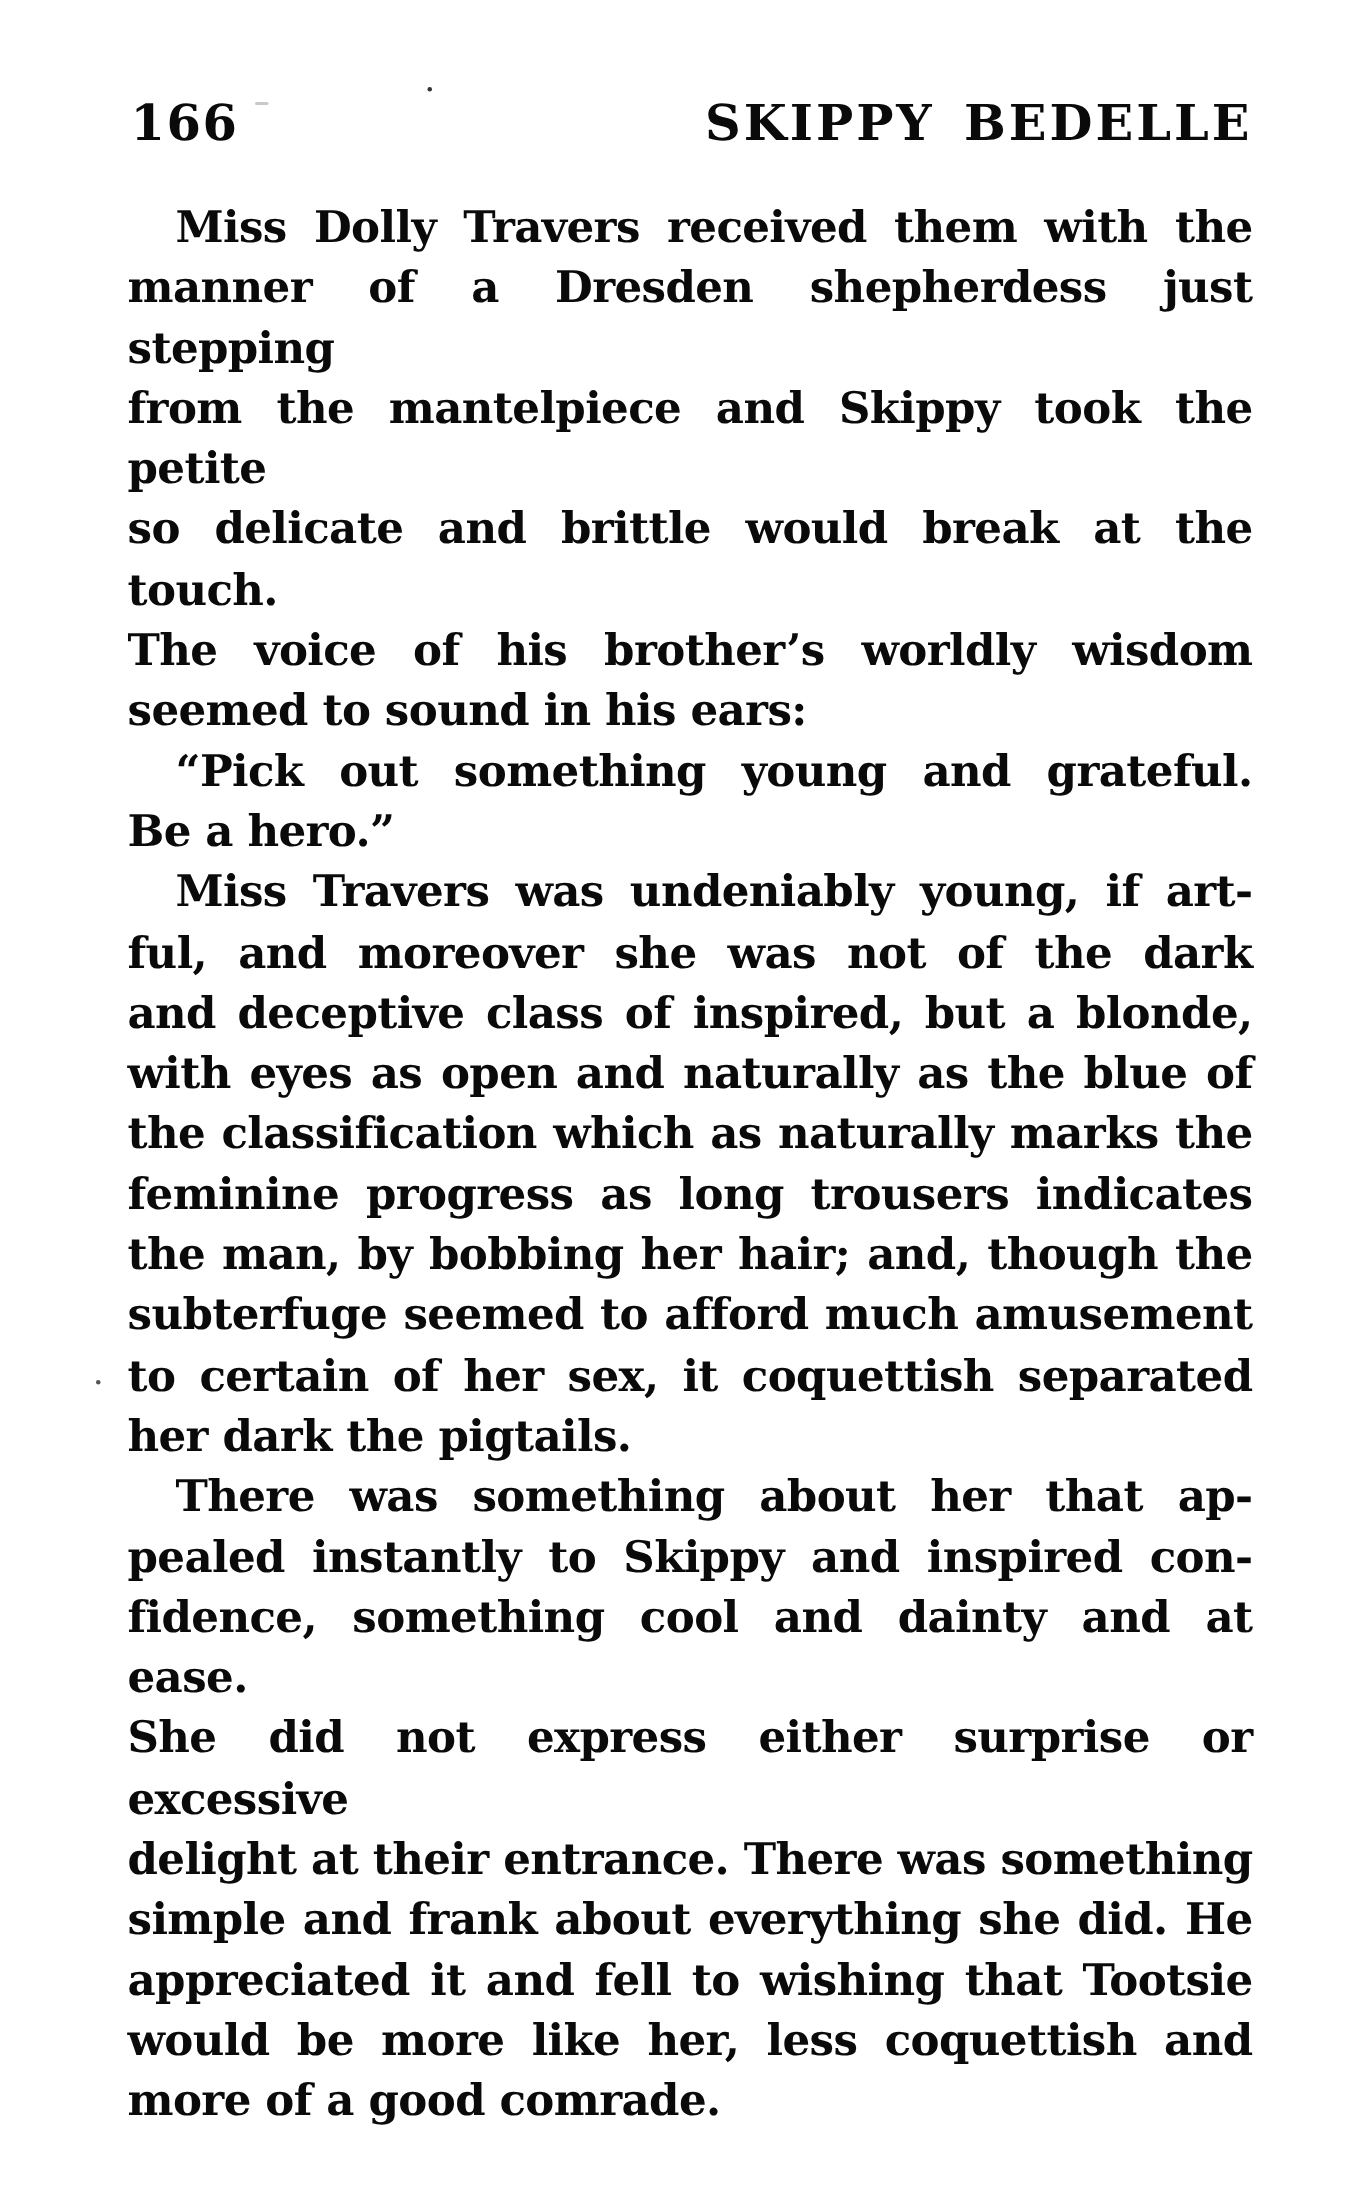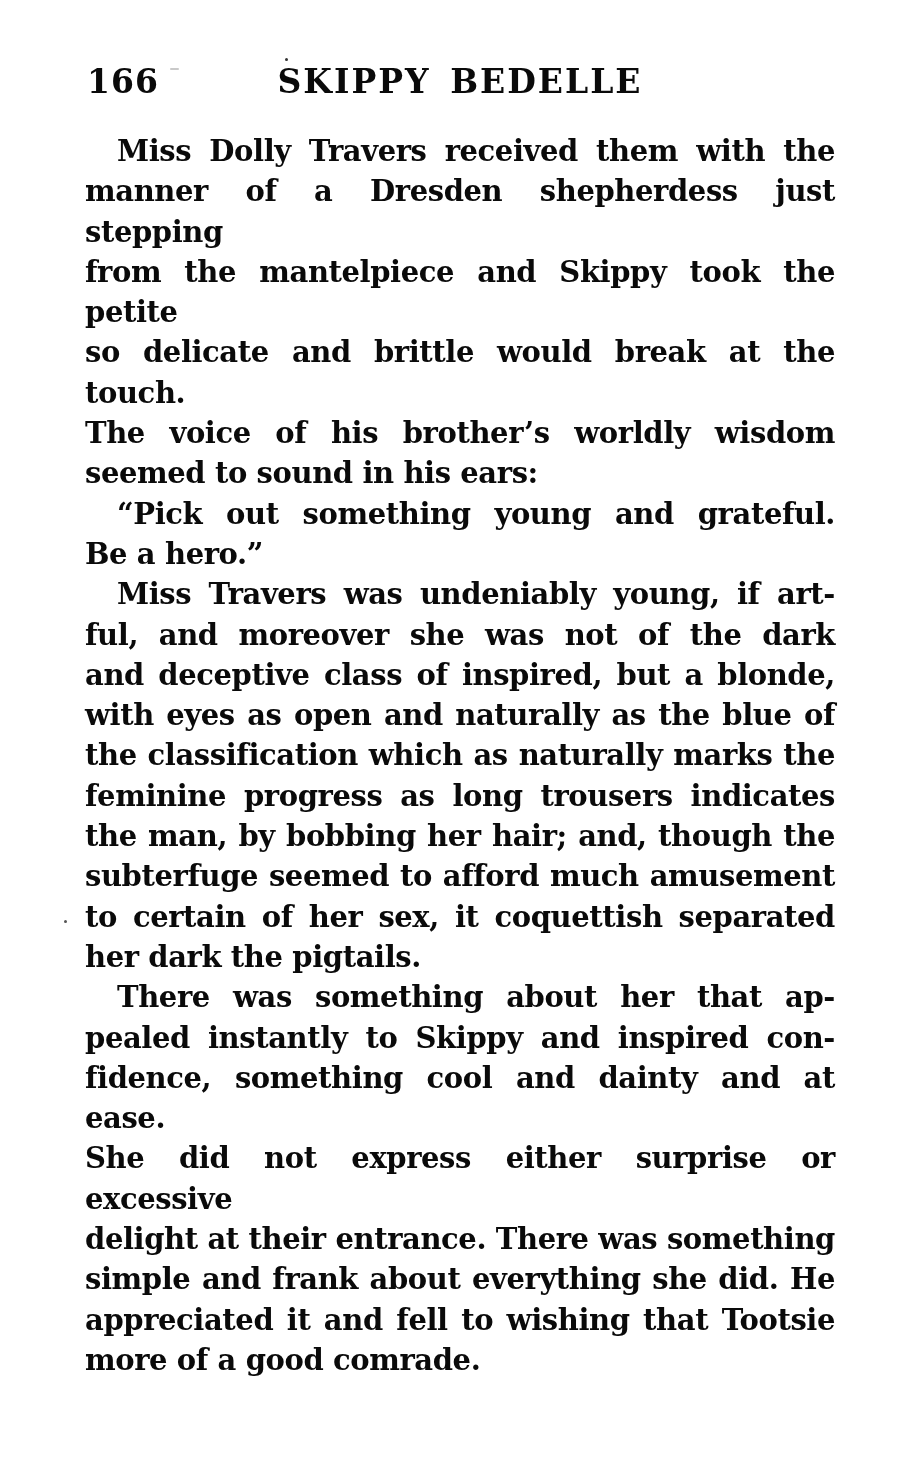--- a/index.html
+++ b/index.html
@@ -33,21 +33,21 @@
     top: 0;
     font-size: 33px;
     font-weight: 700;
     letter-spacing: 1px;
   }
   .title {
     position: absolute;
     left: 0;
     right: 0;
     top: 0;
-    text-align: center;
+    text-align: right;
     font-size: 33px;
     font-weight: 700;
     letter-spacing: 2px;
     word-spacing: 6px;
   }
   .body-text {
     position: absolute;
     top: 131px;
     left: 85px;
     width: 750px;
@@ -107,20 +107,21 @@
       <div class="line">subterfuge seemed to afford much amusement</div>
       <div class="line">to certain of her sex, it coquettish separated</div>
       <div class="line last">her dark the pigtails.</div>
       <div class="line first">There was something about her that ap-</div>
       <div class="line">pealed instantly to Skippy and inspired con-</div>
       <div class="line">fidence, something cool and dainty and at ease.</div>
       <div class="line">She did not express either surprise or excessive</div>
       <div class="line">delight at their entrance. There was something</div>
       <div class="line">simple and frank about everything she did. He</div>
       <div class="line">appreciated it and fell to wishing that Tootsie</div>
+      <div class="line">would be more like her, less coquettish and</div>
       <div class="line last">more of a good comrade.</div>
     </main>
 
   <span class="speck speck-1"></span>
   <span class="speck speck-2"></span>
   <span class="speck speck-3"></span>
 
 </div>
 
 </body></html>

